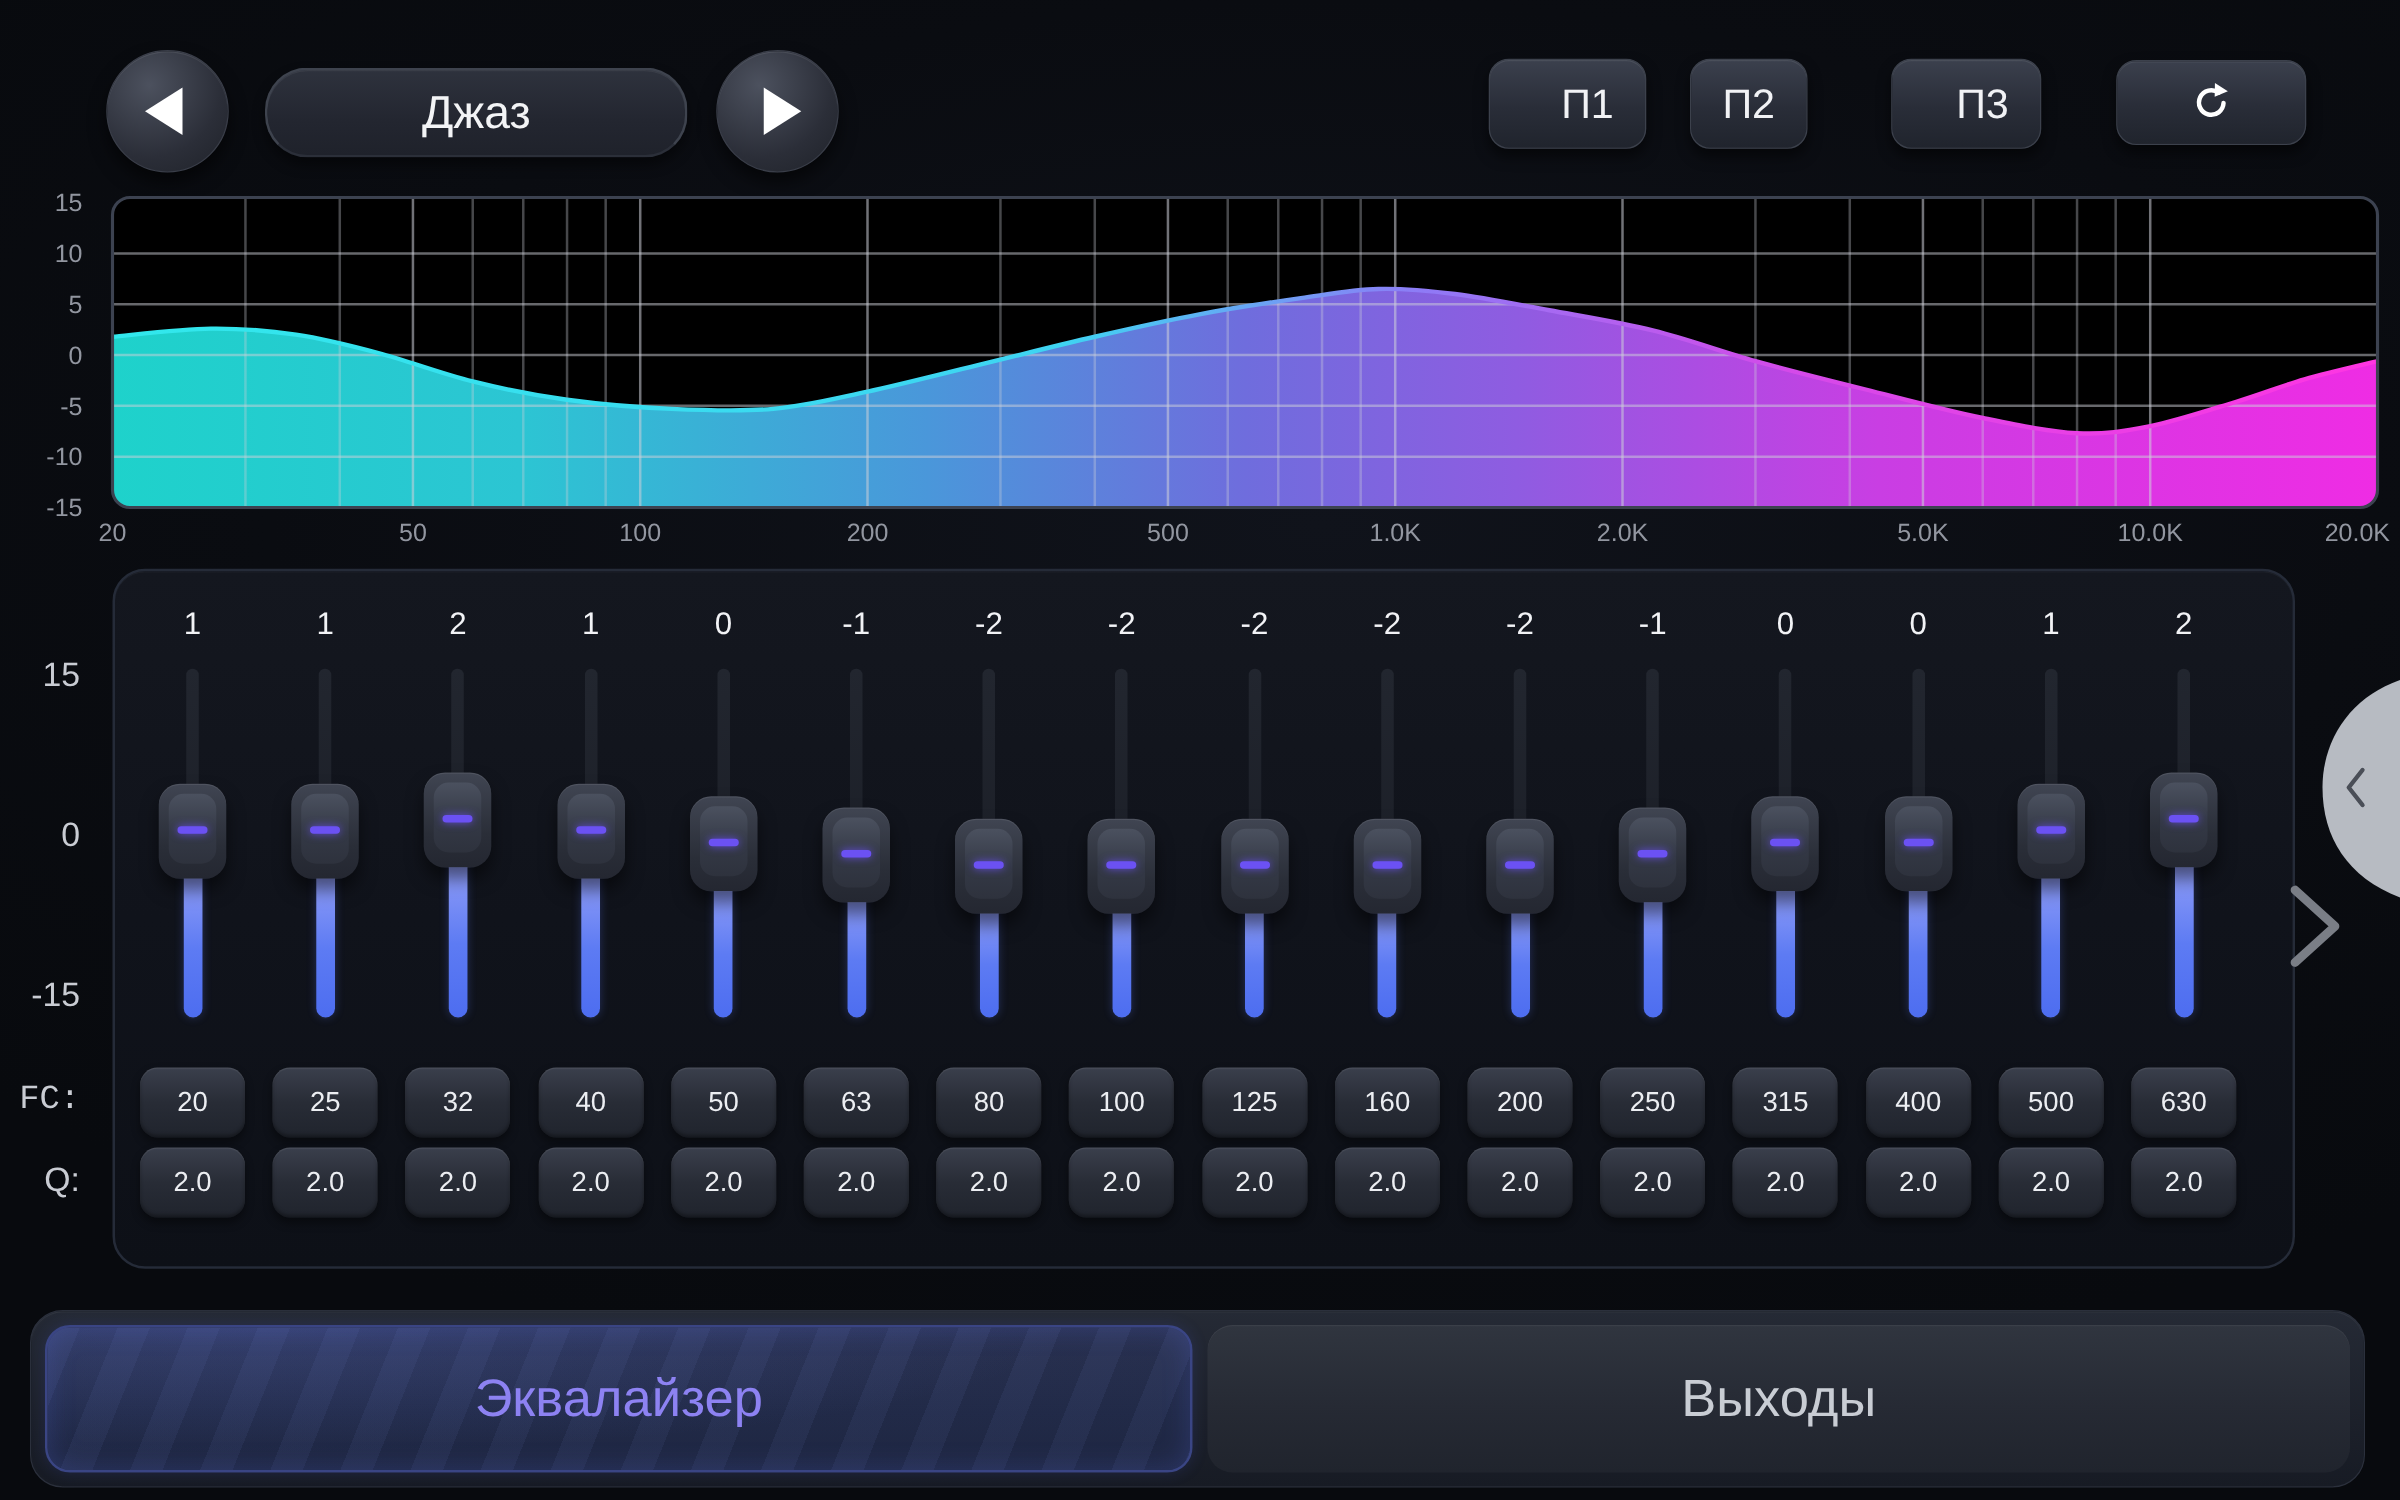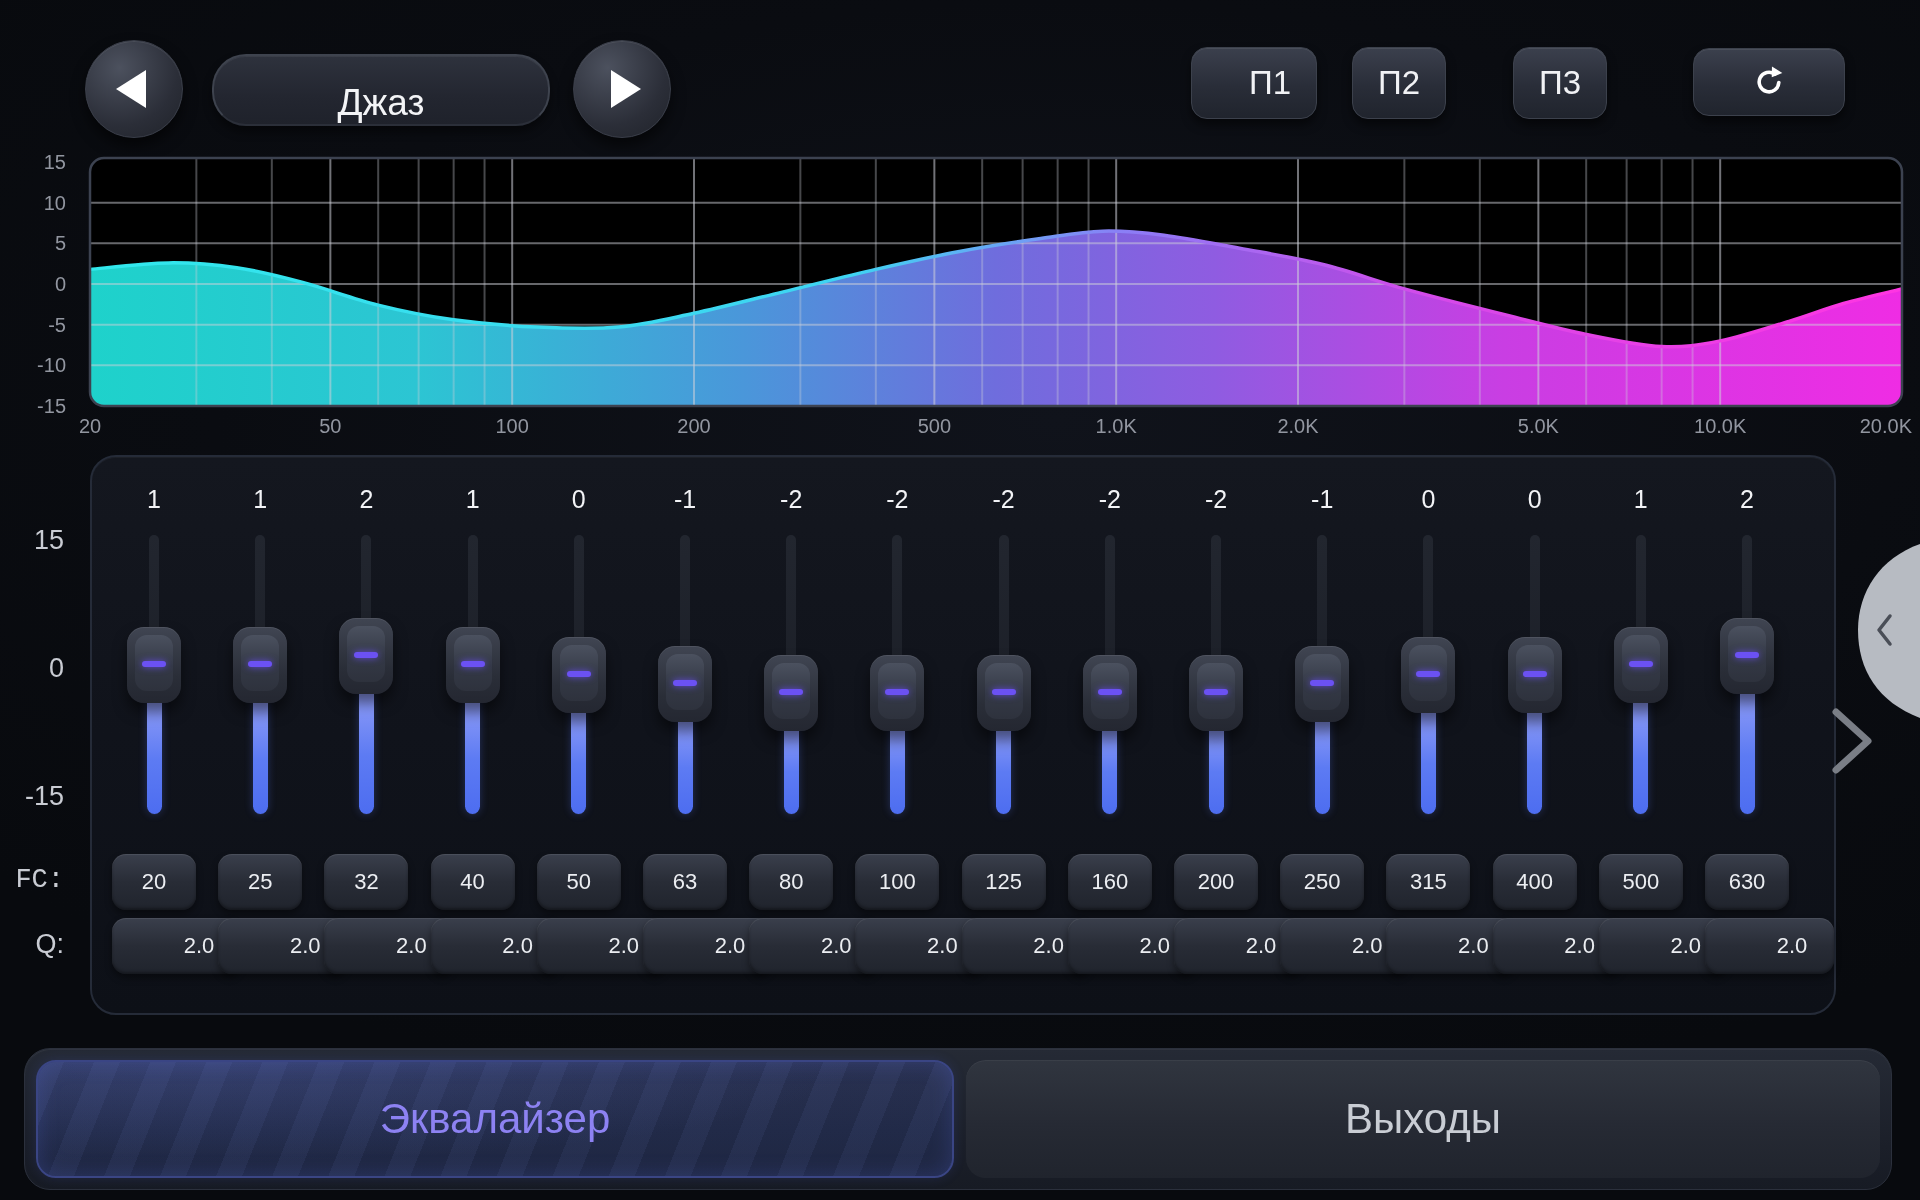--- a/index.html
+++ b/index.html
@@ -12,21 +12,21 @@
     border:1px solid #3a3e49;box-shadow:0 8px 14px rgba(0,0,0,.55), inset 0 1px 0 rgba(255,255,255,.08);
     display:flex;align-items:center;justify-content:center;cursor:pointer;}
   .tri-left{width:0;height:0;border-top:19px solid transparent;border-bottom:19px solid transparent;
     border-right:30px solid #ffffff;margin-right:7px;}
   .tri-right{width:0;height:0;border-top:19px solid transparent;border-bottom:19px solid transparent;
     border-left:30px solid #ffffff;margin-left:7px;}
   .preset-pill{position:absolute;left:212px;top:54px;width:334px;height:68px;border-radius:34px;
     background:linear-gradient(180deg,#2e323d 0%,#232630 60%,#1f222b 100%);
     border:2px solid #3e434e;border-bottom-color:#2b2f39;
     box-shadow:0 6px 10px rgba(0,0,0,.45), inset 0 1px 0 rgba(255,255,255,.06);
-    color:#f3f4f6;font-size:37px;display:flex;align-items:flex-end;justify-content:center;cursor:pointer;}
+    color:#f3f4f6;font-size:37px;display:flex;align-items:center;justify-content:center;cursor:pointer;}
   .sqbtn{position:absolute;width:92px;height:70px;border-radius:16px;
     background:linear-gradient(180deg,#3b404d 0%,#292d38 55%,#20242d 100%);
     border:1px solid #3c414c;box-shadow:0 6px 10px rgba(0,0,0,.5), inset 0 1px 0 rgba(255,255,255,.08);
     color:#f1f2f5;font-size:33px;display:flex;align-items:center;justify-content:center;cursor:pointer;}
   .reset-btn{position:absolute;left:1693px;top:48px;width:150px;height:66px;border-radius:16px;
     background:linear-gradient(180deg,#3b404d 0%,#292d38 55%,#20242d 100%);
     border:1px solid #3c414c;box-shadow:0 6px 10px rgba(0,0,0,.5), inset 0 1px 0 rgba(255,255,255,.08);
     display:flex;align-items:center;justify-content:center;cursor:pointer;}
   
   .eq-panel{position:absolute;left:90px;top:455px;width:1742px;height:556px;border-radius:26px;
@@ -43,21 +43,21 @@
     background:linear-gradient(180deg,#404552 0%,#2a2e38 65%,#242731 100%);
     box-shadow:0 9px 14px rgba(0,0,0,.5), inset 0 1px 0 rgba(255,255,255,.08);cursor:grab;}
   .thumb-inner{position:absolute;left:8px;top:8px;width:38px;height:56px;border-radius:12px;
     background:linear-gradient(180deg,#4b515f 0%,#343946 55%,#2e323d 100%);}
   .thumb-dash{position:absolute;left:15px;top:34px;width:24px;height:6px;border-radius:3px;
     background:#6b51f3;box-shadow:0 0 7px rgba(107,81,243,.85);}
   .cellbtn{position:absolute;left:11px;width:84px;height:56px;border-radius:14px;
     background:linear-gradient(180deg,#3a3f4c 0%,#282c36 50%,#20242d 100%);
     box-shadow:inset 0 1px 1px rgba(255,255,255,.10), inset 0 -2px 3px rgba(0,0,0,.35), 0 4px 7px rgba(0,0,0,.4);
     color:#eceef2;font-size:22px;display:flex;align-items:center;justify-content:center;cursor:pointer;}
-  .fcbtn{top:397px;} .qbtn{top:461px;padding-left:45px;}
+  .fcbtn{top:397px;} .qbtn{top:461px;}
   .axis-big{position:absolute;width:64px;text-align:right;color:#c9ccd3;font-size:27px;line-height:28px;}
   
   .drawer-handle{position:absolute;right:0;top:530px;width:70px;height:200px;cursor:pointer;}
   .next-bands{position:absolute;left:1826px;top:704px;width:52px;height:74px;cursor:pointer;}
   
   .tabbar{position:absolute;left:24px;top:1048px;width:1868px;height:142px;border-radius:26px;
     background:linear-gradient(180deg,#252a35 0%,#1b1f29 70%,#171b24 100%);
     border:1px solid #2b303c;box-shadow:inset 0 1px 0 rgba(255,255,255,.05);
     display:flex;gap:12px;padding:11px;box-sizing:border-box;}
   .tab{flex:1;border-radius:20px;display:flex;align-items:center;justify-content:center;
@@ -85,21 +85,21 @@
   <div class="circle-btn" style="left:573px;top:40px;">
     <span class="tri-right"></span>
   </div>
 
   <div class="sqbtn" style="left:1191px;top:47px;padding-left:32px;">
     <span>П1</span>
   </div>
   <div class="sqbtn" style="left:1352px;top:47px;">
     <span>П2</span>
   </div>
-  <div class="sqbtn" style="left:1513px;top:47px;">
+  <div class="sqbtn" style="left:1513px;top:47px;padding-left:26px;">
     <span>П3</span>
   </div>
   <div class="reset-btn">
     <svg width="38" height="38" viewBox="0 0 36 36">
       <path d="M23.6 10.6 A9.3 9.3 0 1 0 27.3 18.4" stroke="#ffffff" stroke-width="3.4" fill="none" stroke-linecap="round"></path>
       <polygon points="20.8,3.2 30.6,9.4 20.6,13.6" fill="#ffffff"></polygon>
     </svg>
   </div>
 
   <svg id="chart-svg" style="position:absolute;left:0;top:0;" width="1920" height="460" viewBox="0 0 1920 460">

